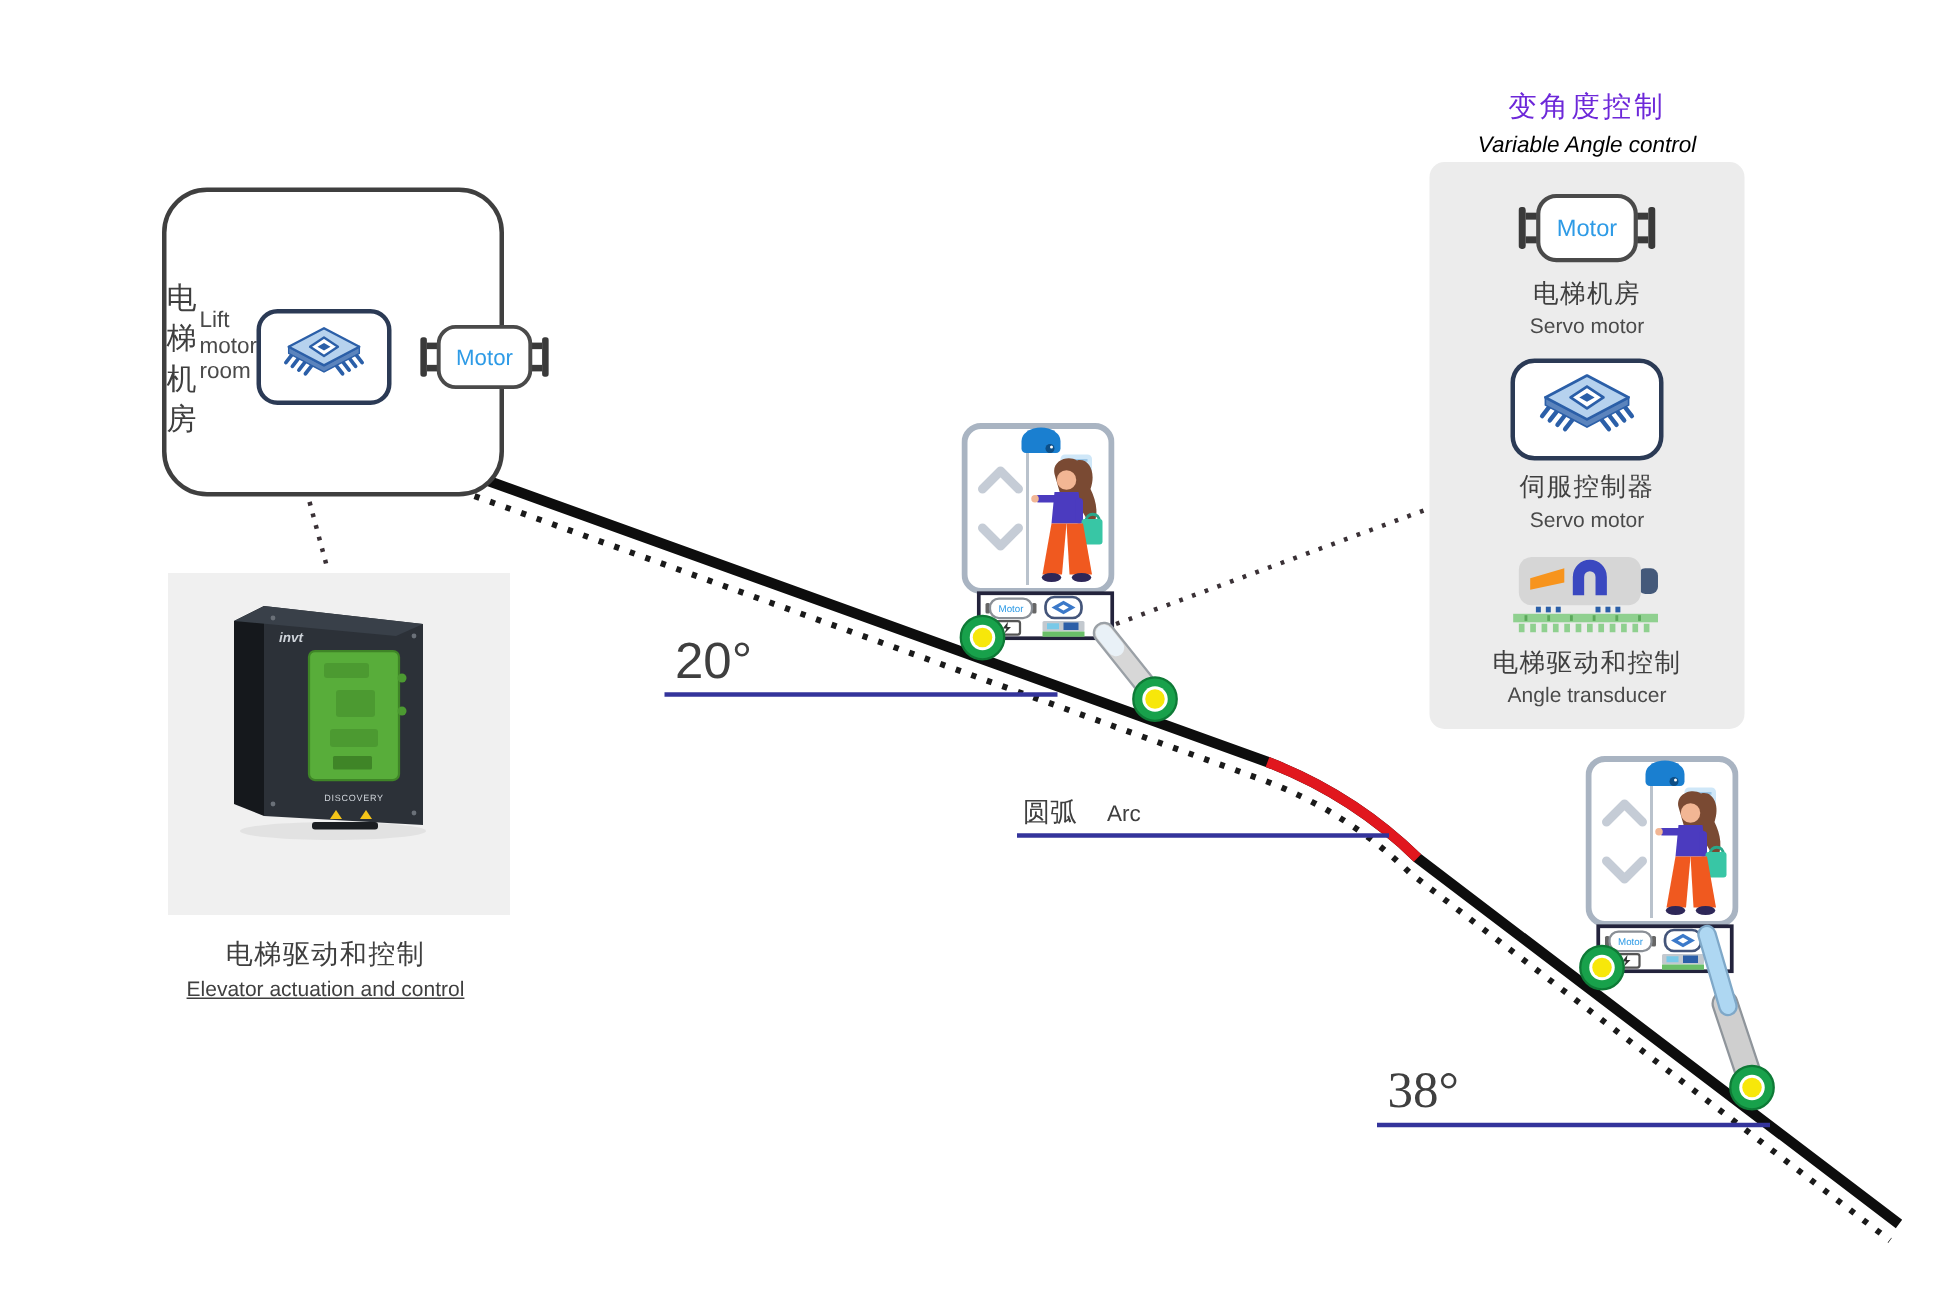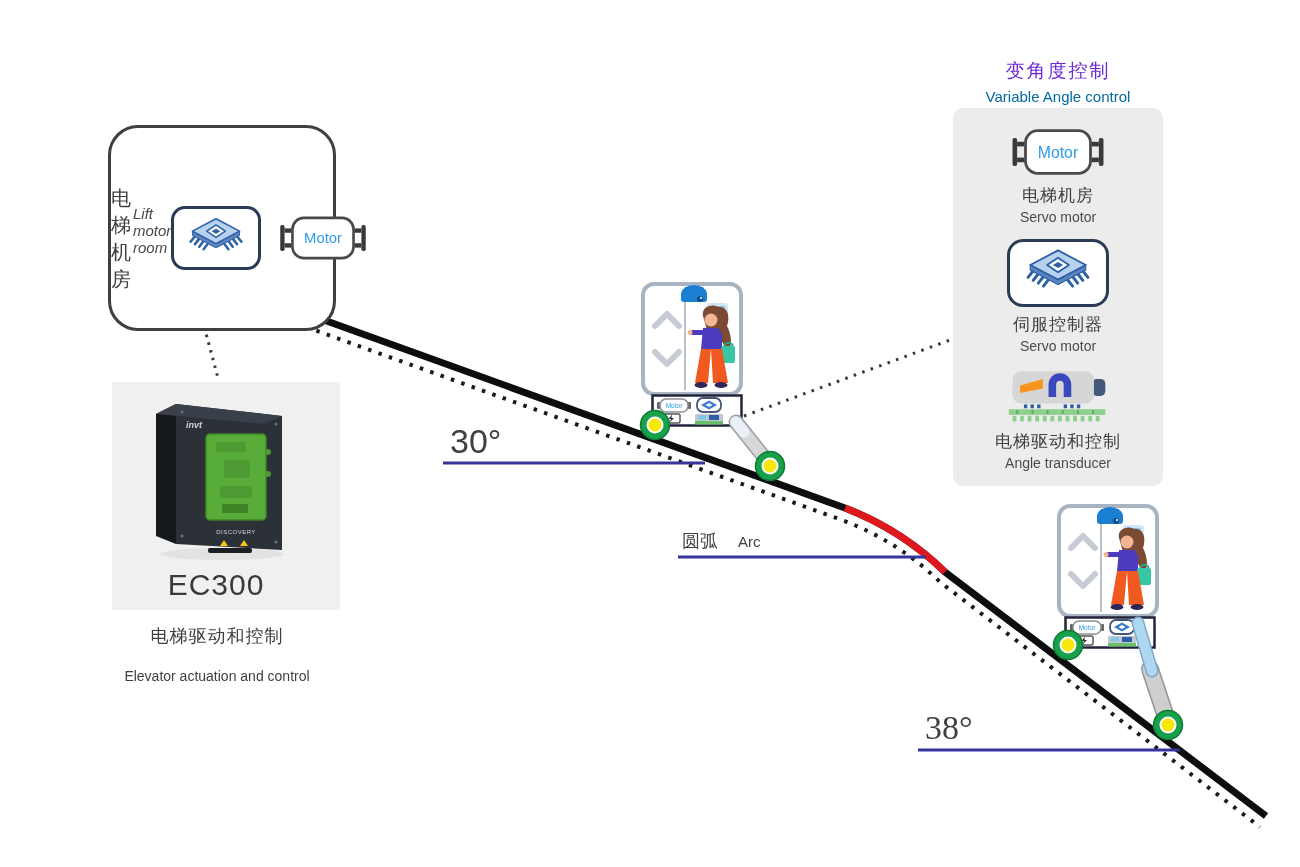--- a/index.html
+++ b/index.html
@@ -6,36 +6,36 @@
   .canvas{position:relative;width:1300px;height:867px;background:#fff;overflow:hidden;
           font-family:"Liberation Sans",sans-serif;color:#3f3f3f;}
   svg{display:block;}
   .layer{position:absolute;left:0;top:0;width:1300px;height:867px;pointer-events:none;}
   .z1{z-index:1}.z4{z-index:4}
 
   
   .room-box{position:absolute;left:108px;top:125px;width:222px;height:200px;background:#fff;
             border:3px solid #3f3f3f;border-radius:30px;z-index:3;display:flex;flex-direction:row;align-items:center;}
   .room-title{margin-top:22px;font-size:20px;letter-spacing:2px;color:#3f3f3f;}
-  .room-sub{margin-top:4px;font-size:15px;color:#4a4a4a;font-style:italic;}
+  .room-sub{margin-top:4px;font-size:15px;color:#4a4a4a;}
   .room-icons{display:flex;align-items:center;gap:14px;margin-top:20px;}
   .chip-frame{width:84px;height:58px;border:3px solid #2b3a55;border-radius:14px;background:#fff;
               display:flex;align-items:center;justify-content:center;}
 
   
   .ec-panel{position:absolute;left:112px;top:382px;width:228px;height:228px;background:#f0f0f0;z-index:2;}
   .ec-model{position:absolute;left:0;bottom:8px;width:208px;text-align:center;font-size:30px;color:#3a3a3a;letter-spacing:1px;}
   .ec-caption{position:absolute;left:92px;top:624px;width:250px;text-align:center;z-index:2;}
   .ec-caption-zh{font-size:18px;color:#3f3f3f;letter-spacing:1px;}
-  .ec-caption-en{font-size:14px;color:#3f3f3f;margin-top:20px;}
+  .ec-caption-en{font-size:14px;color:#3f3f3f;margin-top:3px;text-decoration:underline;}
 
   
   .va-title{position:absolute;left:953px;top:58px;width:210px;text-align:center;z-index:2;}
   .va-title-zh{font-size:19px;letter-spacing:2px;color:#6d28d9;}
-  .va-title-en{font-size:15px;color:#0369a1;margin-top:4px;}
+  .va-title-en{font-size:15px;color:#000000;margin-top:4px;font-style:italic;}
   .va-panel{position:absolute;left:953px;top:108px;width:210px;height:378px;background:#ececec;border-radius:10px;
             z-index:2;display:flex;flex-direction:column;align-items:center;}
   .va-zh{font-size:17px;letter-spacing:1px;color:#3f3f3f;margin-top:6px;}
   .va-en{font-size:14px;color:#4a4a4a;margin-top:2px;}
   .chip-frame2{width:96px;height:62px;border:3.5px solid #2b3a55;border-radius:16px;background:#fff;
                display:flex;align-items:center;justify-content:center;margin-top:14px;}
   .mt20{margin-top:18px;} .mt12{margin-top:12px;}
 
   
   .car{position:absolute;width:102px;height:114px;z-index:3;}
@@ -121,21 +121,20 @@
         <circle cx="156" cy="92" r="3" fill="#4c9a31"></circle>
       <text x="124" y="152" text-anchor="middle" font-size="6" letter-spacing="0.5" fill="#d0d5db">DISCOVERY</text>
       <polygon points="112,158 116,164 108,164" fill="#f5c518"></polygon>
       <polygon points="132,158 136,164 128,164" fill="#f5c518"></polygon>
       <circle cx="70" cy="30" r="1.6" fill="#6a7078"></circle>
         <circle cx="164" cy="42" r="1.6" fill="#6a7078"></circle>
       <circle cx="70" cy="154" r="1.6" fill="#6a7078"></circle>
         <circle cx="164" cy="160" r="1.6" fill="#6a7078"></circle>
       <rect x="96" y="166" width="44" height="5" rx="2" fill="#1b1e22"></rect>
     </svg>
-    <div class="ec-model">EC300</div>
   </div>
   <div class="ec-caption">
     <div class="ec-caption-zh">电梯驱动和控制</div>
     <div class="ec-caption-en">Elevator actuation and control</div>
   </div>
 
   <div class="va-title">
     <div class="va-title-zh">变角度控制</div>
     <div class="va-title-en">Variable Angle control</div>
   </div>
@@ -376,20 +375,20 @@
       <circle cx="1068" cy="645" r="8.5" fill="#ffffff"></circle>
         <circle cx="1068" cy="645" r="6.5" fill="#f7e70a"></circle>
     </g>
     <g>
       <circle cx="1168" cy="725" r="14.5" fill="#18a14b" stroke="#0e7a36" stroke-width="1.5"></circle>
       <circle cx="1168" cy="725" r="8.5" fill="#ffffff"></circle>
         <circle cx="1168" cy="725" r="6.5" fill="#f7e70a"></circle>
     </g>
   </svg>
 
-  <div class="angle-label label-20">30°</div>
+  <div class="angle-label label-20">20°</div>
   <div class="angle-label label-38">38°</div>
   <div class="label-arc">
     <span class="arc-zh">圆弧</span>
     <span class="arc-en">Arc</span>
   </div>
 
 </div>
 
 </body></html>

